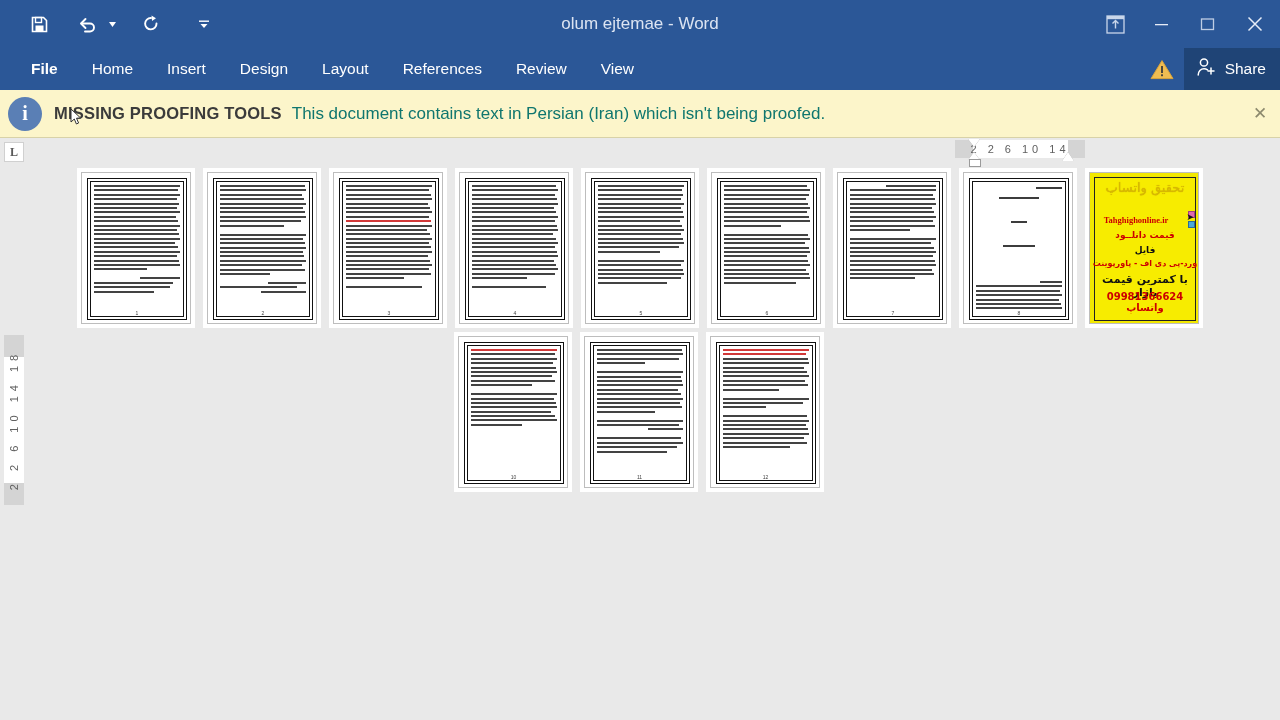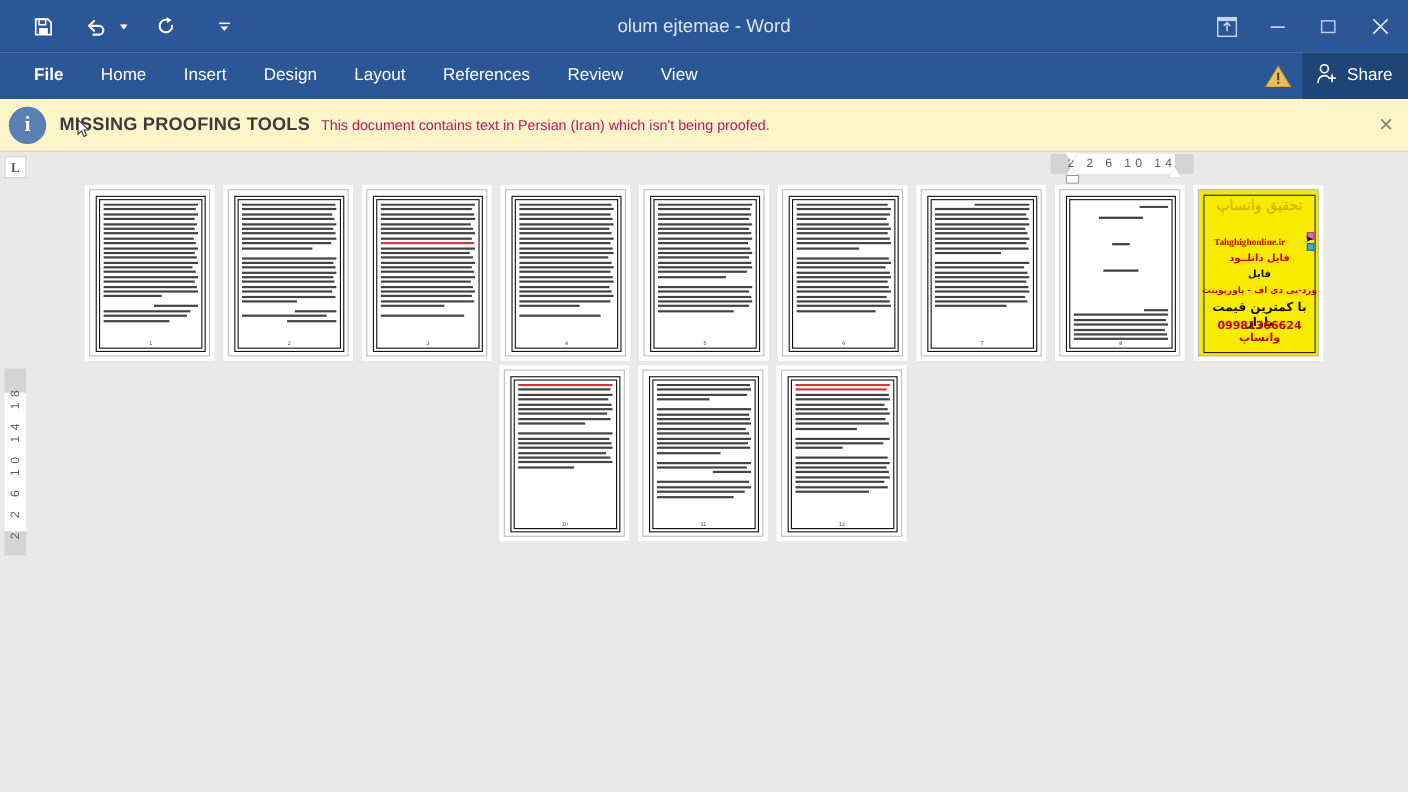--- a/index.html
+++ b/index.html
@@ -97,21 +97,21 @@
     margin-left: 8px; width: 34px; height: 34px; border-radius: 50%;
     background: #5a7fb5;
     display: flex; align-items: center; justify-content: center;
     color: #ffffff; font-size: 20px; font-weight: bold;
     font-family: "Liberation Serif", serif;
   }
   .notify-bold {
     margin-left: 12px; color: #3b3b3b;
     font-size: 16.5px; font-weight: bold; letter-spacing: .2px;
   }
-  .notify-msg { margin-left: 10px; color: #be185d; font-size: 13px; }
+  .notify-msg { margin-left: 10px; color: #0f766e; font-size: 17px; }
   .notify-action {
     margin-left: 26px; height: 32px; padding: 0 16px;
     background: #fcf5ca; border: 1px solid #9a9a9a;
     color: #3b3b3b; font-size: 16px;
     display: flex; align-items: center;
   }
   .notify-close {
     position: absolute; right: 6px; top: 50%; transform: translateY(-50%);
     width: 28px; height: 28px;
     display: flex; align-items: center; justify-content: center;
@@ -675,21 +675,21 @@
         <div class="pnum">8</div>
       </div>
 
       <div class="thumb adpage">
         <div class="adborder"></div>
         <div class="ad-t1">تحقیق واتساپ</div>
         <div class="ad-t2">Tahghighonline.ir</div>
         <span class="ad-chip1"></span>
         <span class="ad-chip2"></span>
         <div class="ad-arrows">➤</div>
-        <div class="ad-t3">فایل دانلــود</div>
+        <div class="ad-t3">قیمت دانلــود</div>
         <div class="ad-t4">فایل</div>
         <div class="ad-t5">ورد-پی دی اف - پاورپوینت</div>
         <div class="ad-t6">با کمترین قیمت بازار</div>
         <div class="ad-t7">09981366624 واتساپ</div>
       </div>
 
     </div>
 
     <div class="prow row2">
 

